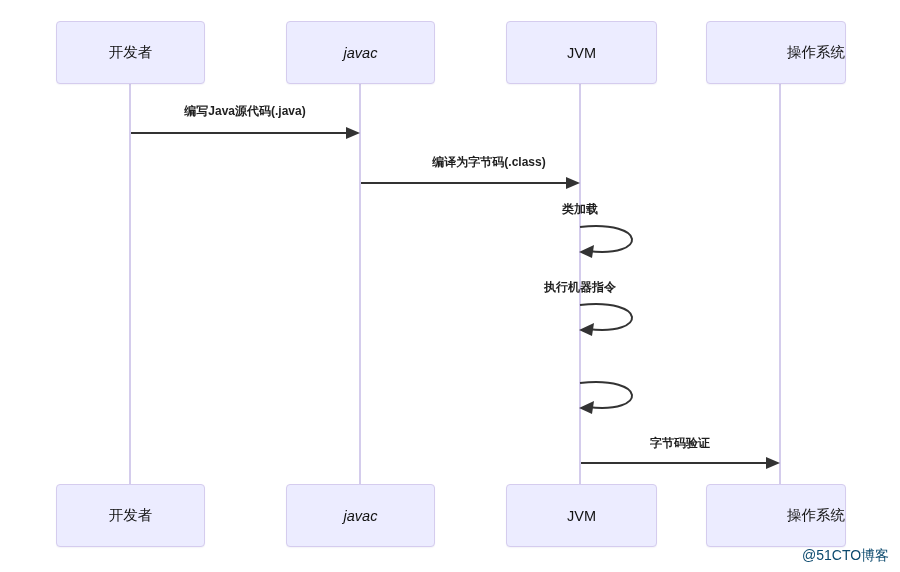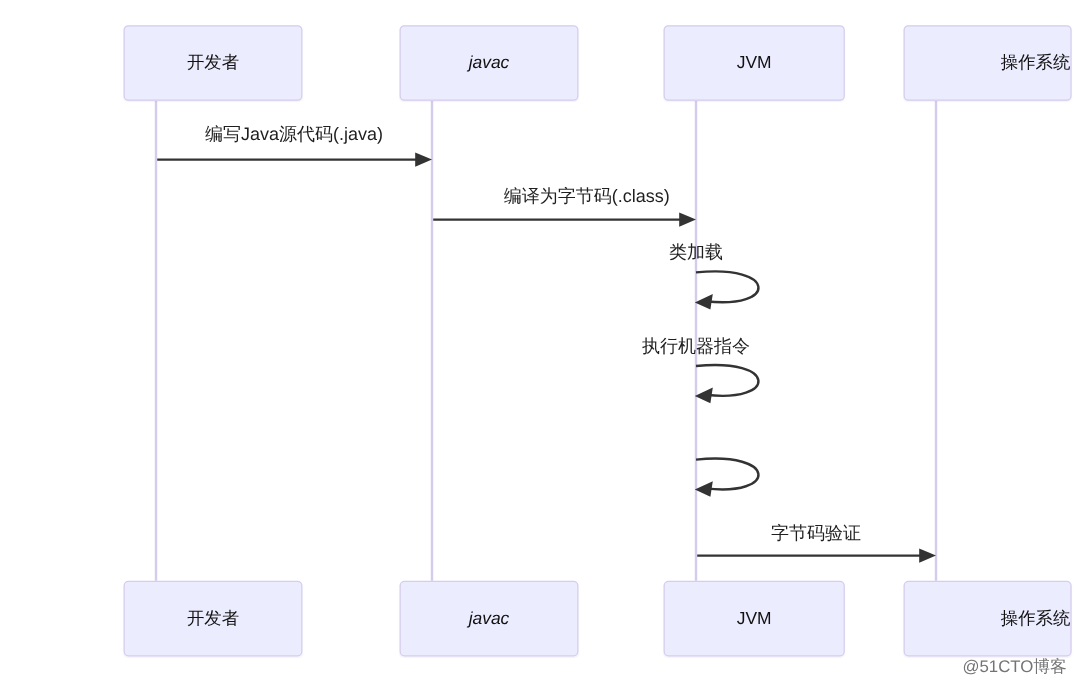--- a/index.html
+++ b/index.html
@@ -26,21 +26,20 @@
     height: 63px;
     background: #ECECFF;
     border: 1px solid #D5CCEE;
     border-radius: 4px;
     display: flex;
     align-items: center;
     justify-content: center;
     font-size: 14.5px;
     color: #111111;
     box-shadow: 0 1px 1px rgba(120,120,180,0.08);
-    margin-left: 47px;
   }
   .row-top .actor-box    { top: 21px; }
   .row-bottom .actor-box { top: 484px; }
   .pos-1 { left: 56px;  width: 149px; }
   .pos-2 { left: 286px; width: 149px; font-style: italic; }
   .pos-3 { left: 506px; width: 151px; }
   .pos-4 { left: 706px; width: 140px; justify-content: flex-end; }
 
   .lifeline {
     position: absolute;
@@ -50,39 +49,39 @@
     background: #D4CCEC;
   }
   .ll-1 { left: 129px; }
   .ll-2 { left: 359px; }
   .ll-3 { left: 579px; }
   .ll-4 { left: 779px; }
 
   .msg-label {
     position: absolute;
     transform: translateX(-50%);
-    font-weight: 400;
-    font-size: 15px;
+    font-weight: 700;
+    font-size: 12px;
     color: #1f1f1f;
     white-space: nowrap;
     line-height: 1.2;
   }
   .msg-1 { left: 245px; top: 104px; }
   .msg-2 { left: 458px; top: 155px; margin-left: 31px; }
   .msg-3 { left: 580px; top: 202px; }
   .msg-4 { left: 580px; top: 280px; }
   .msg-5 { left: 582px; top: 358px; }
   .msg-6 { left: 680px; top: 436px; }
 
   .watermark {
     position: absolute;
     left: 802px;
     top: 547px;
     font-size: 14px;
-    color: #737373;
+    color: #0c4a6e;
     white-space: nowrap;
   }
 </style>
 </head>
 <body>
 
 <div class="canvas">
 
   <div class="lifeline ll-1"></div>
   <div class="lifeline ll-2"></div>

